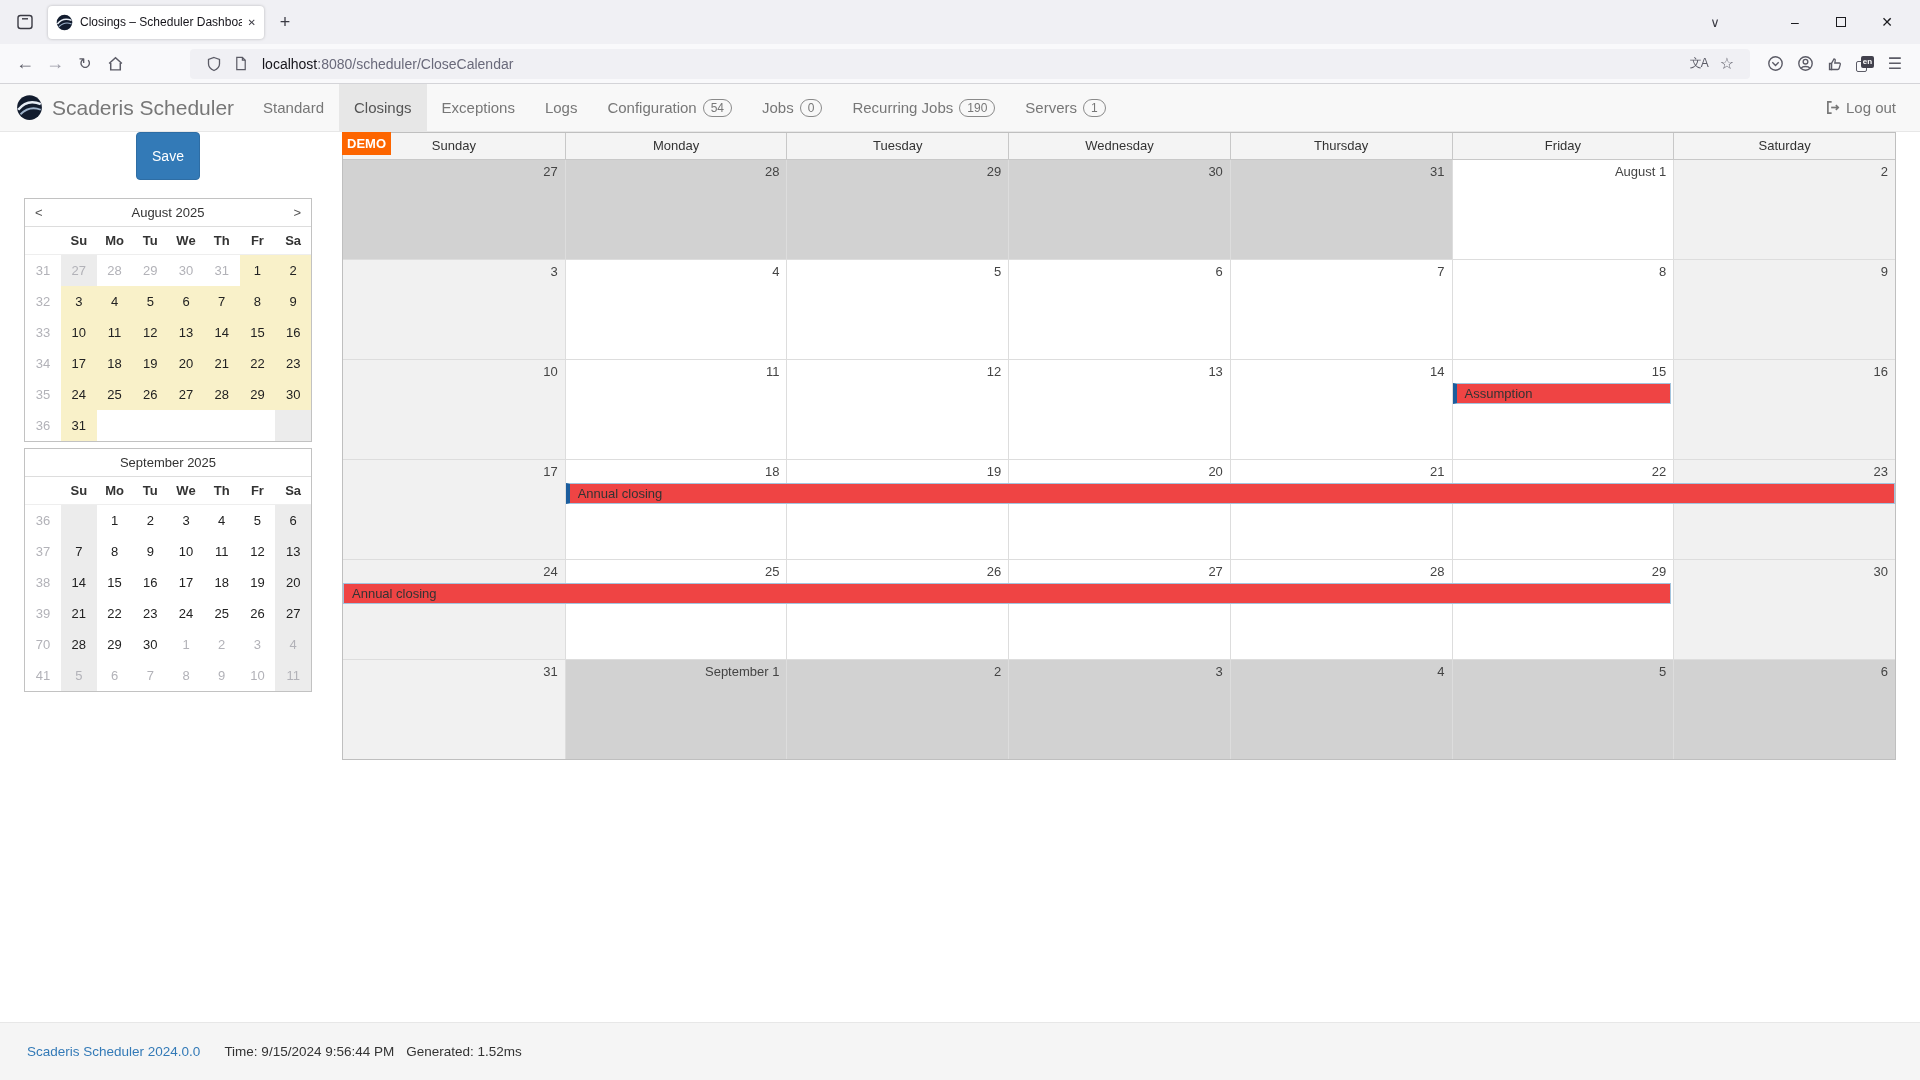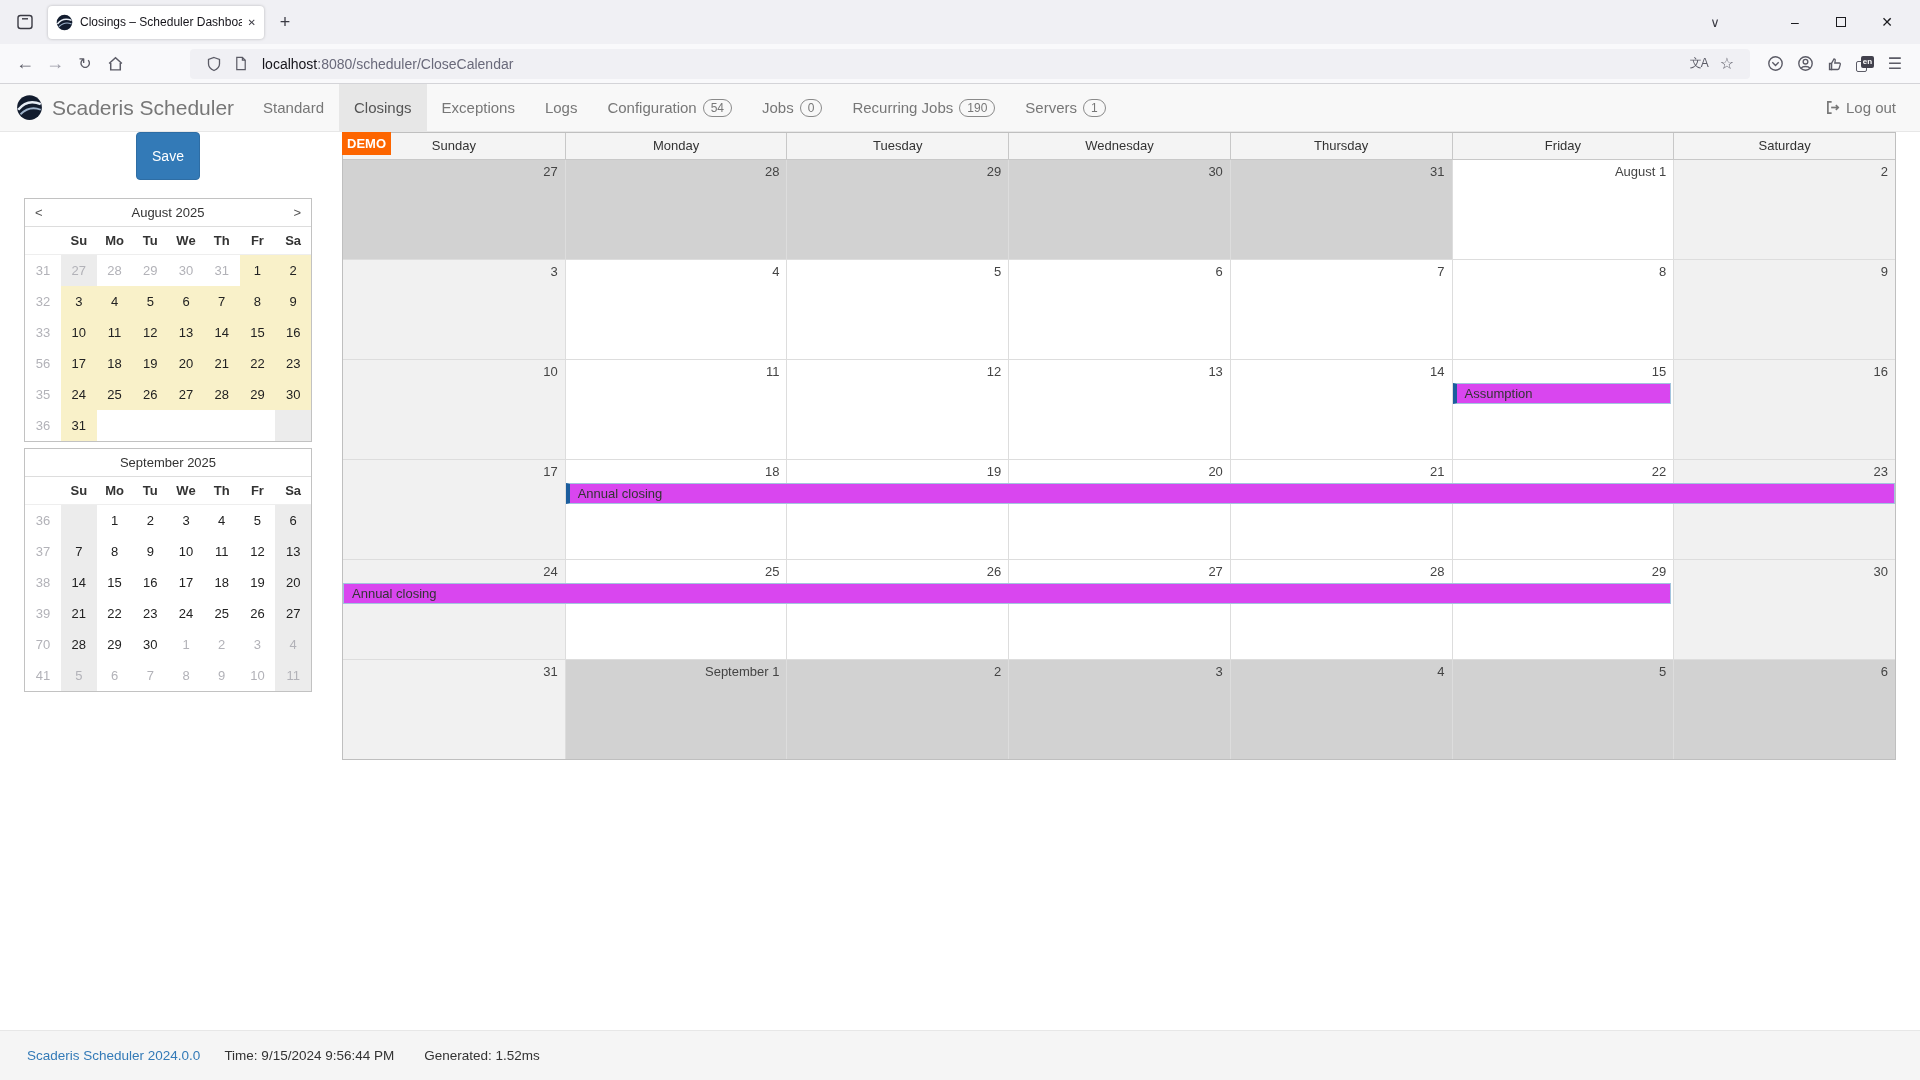--- a/index.html
+++ b/index.html
@@ -84,28 +84,28 @@
   .cal-dow-cell { height:26px; line-height:26px; text-align:center; font-size:13px; color:#333; border-left:1px solid #c8c8c8; }
   .cal-dow-cell:first-child { border-left:none; }
   .cal-week { position:relative; border-bottom:1px solid #ddd; }
   .cal-week:last-child { border-bottom:none; }
   .cal-cells { display:grid; grid-template-columns:repeat(7,1fr); height:99px; }
   .cal-cell { border-left:1px solid #ddd; position:relative; background:#fff; }
   .cal-cell:first-child { border-left:none; }
   .cal-cell.out { background:#d2d2d2; }
   .cal-cell.wend { background:#f1f1f1; }
   .cal-daynum { position:absolute; top:4px; right:7px; font-size:13px; color:#444; }
-  .cal-bar { position:absolute; top:23px; height:21px; background:#d946ef; border:1px solid #a3c4de;
+  .cal-bar { position:absolute; top:23px; height:21px; background:#ef4444; border:1px solid #a3c4de;
     font-size:13px; color:#333; line-height:19px; padding-left:8px; white-space:nowrap; overflow:hidden; z-index:2; }
   .cal-bar.cap { border-left:4px solid #1c5d9d; }
 
-  .footer { position:absolute; bottom:0; left:0; right:0; height:50px; background:#f5f5f5;
+  .footer { position:absolute; bottom:0; left:0; right:0; height:58px; background:#f5f5f5;
     border-top:1px solid #e7e7e7; display:flex; align-items:center; padding-left:27px; font-size:13.5px; color:#333; }
   .footer a { color:#337ab7; text-decoration:none; margin-right:24px; }
-  .footer span { margin-right:30px; }
+  .footer span { margin-right:12px; }
 
   svg { display:block; }
 </style>
 </head>
 <body>
 
 <div class="screen">
 
   <div class="tabbar">
     <span class="tb-icon">
@@ -285,21 +285,21 @@
             <div class="mini-cell hl">8</div>
             <div class="mini-cell wend hl">9</div>
             <div class="mini-cell mini-wnum">33</div>
             <div class="mini-cell wend hl">10</div>
             <div class="mini-cell hl">11</div>
             <div class="mini-cell hl">12</div>
             <div class="mini-cell hl">13</div>
             <div class="mini-cell hl">14</div>
             <div class="mini-cell hl">15</div>
             <div class="mini-cell wend hl">16</div>
-            <div class="mini-cell mini-wnum">56</div>
+            <div class="mini-cell mini-wnum">34</div>
             <div class="mini-cell wend hl">17</div>
             <div class="mini-cell hl">18</div>
             <div class="mini-cell hl">19</div>
             <div class="mini-cell hl">20</div>
             <div class="mini-cell hl">21</div>
             <div class="mini-cell hl">22</div>
             <div class="mini-cell wend hl">23</div>
             <div class="mini-cell mini-wnum">35</div>
             <div class="mini-cell wend hl">24</div>
             <div class="mini-cell hl">25</div>

